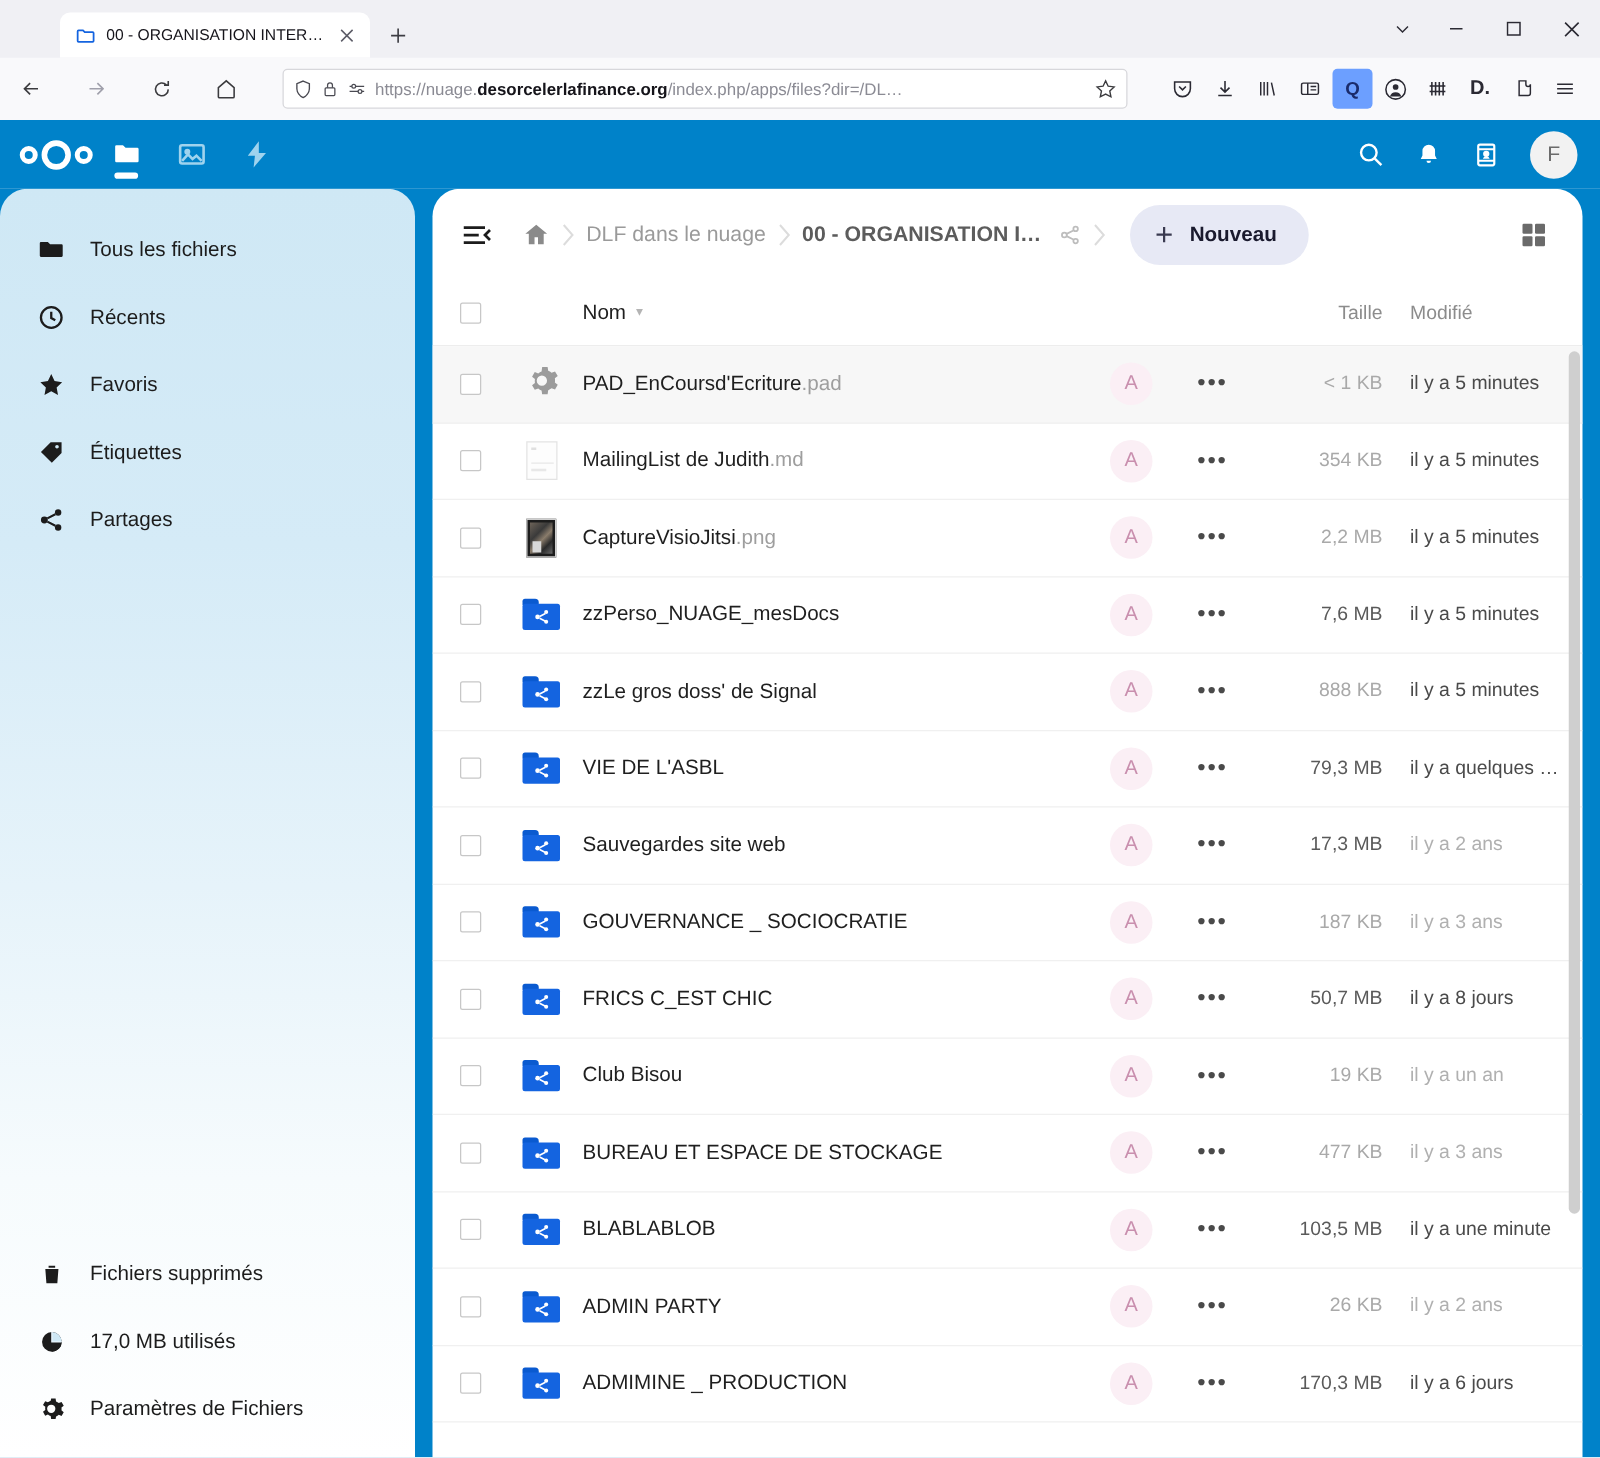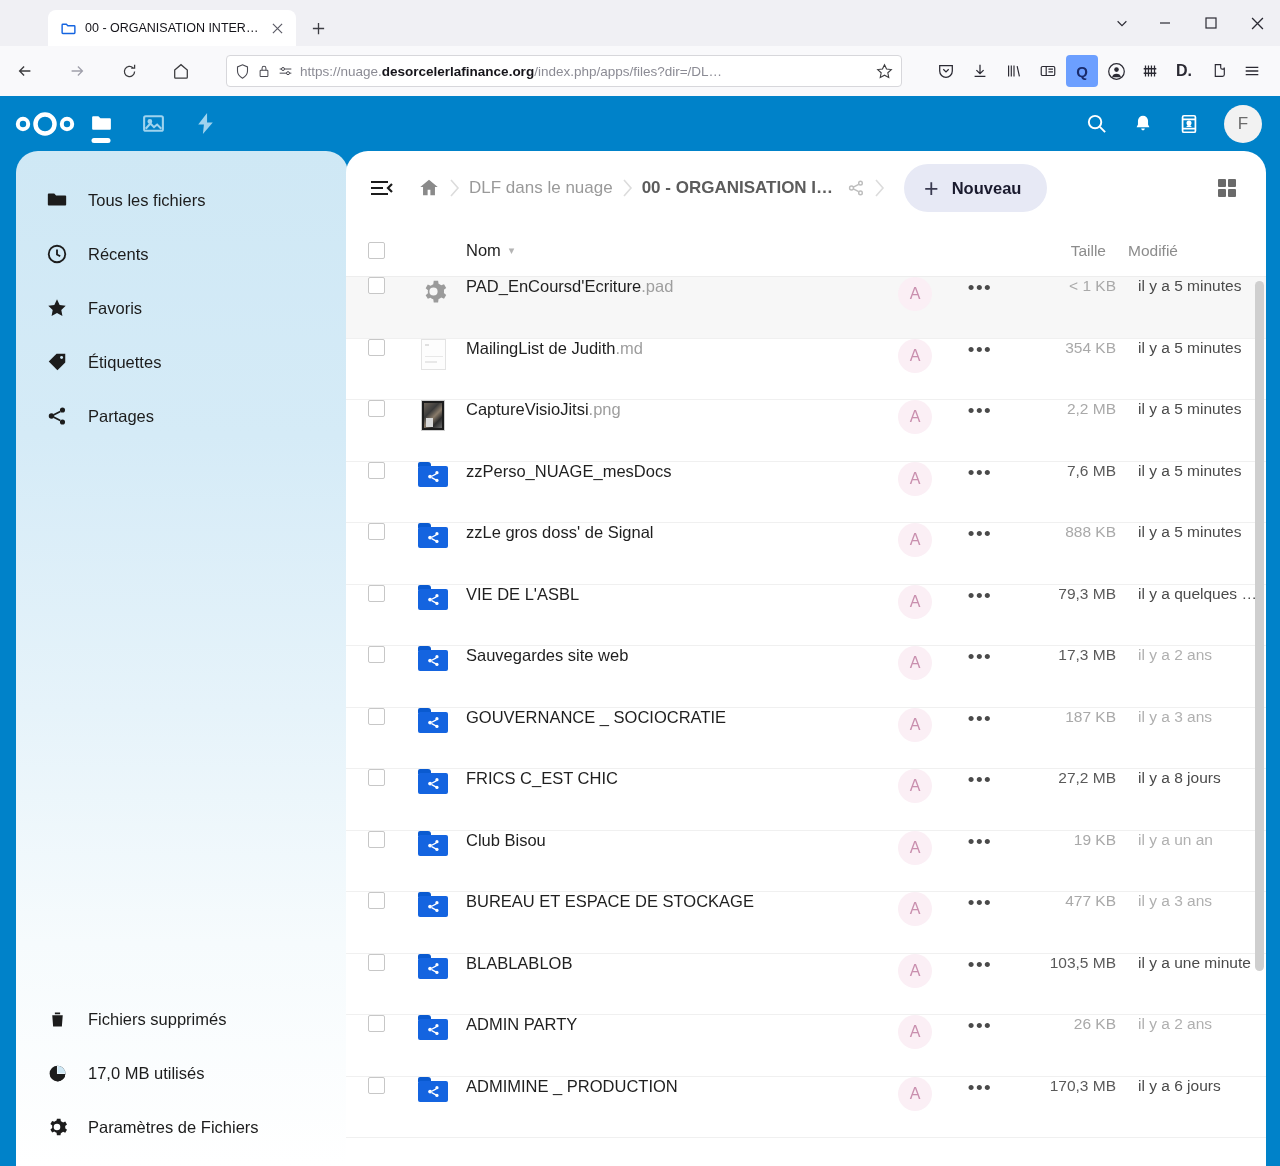--- a/index.html
+++ b/index.html
@@ -106,21 +106,21 @@
   .nc-rbtn { color: #ffffff; display: flex; align-items: center; justify-content: center; }
   .nc-avatar {
     width: 38px; height: 38px; border-radius: 50%; background: #f2f2f2;
     display: flex; align-items: center; justify-content: center;
     font-size: 17px; color: #6b6b6b;
   }
 
   .nc-body { position: relative; height: 1015px; background: #0082c9; }
 
   .nc-sidebar {
-    position: absolute; left: 16px; top: 0; width: 332px; height: 1015px;
+    position: absolute; left: 0; top: 0; width: 332px; height: 1015px;
     background: linear-gradient(180deg,#cfe8f5 0%,#d5ebf7 28%,#e6f3fa 55%,#f6fbfd 78%,#ffffff 100%);
     border-radius: 22px 22px 0 0;
     display: flex; flex-direction: column;
     padding-top: 22px;
     box-shadow: 0 0 0 0 rgba(0,0,0,0);
   }
   .sb-item {
     display: flex; align-items: center; gap: 18px;
     height: 54px; padding: 0 0 0 28px; color: #1c1c1c;
     font-size: 16.5px;
@@ -155,22 +155,22 @@
   .grid-toggle { margin-left: auto; width: 34px; height: 34px; display:flex; align-items:center; justify-content:center; }
 
   
   .tbl { width: 100%; }
   .tbl-head {
     display: flex; align-items: center; height: 52px;
     border-bottom: 1px solid #ededed; padding-right: 12px;
   }
   .th { font-size: 16px; color: #8c8c8c; }
   .row {
-    display: flex; align-items: flex-start; height: 61.5px;
-    border-bottom: 1px solid #f0f0f0; padding-right: 2px;
+    display: flex; align-items: center; height: 61.5px;
+    border-bottom: 1px solid #f0f0f0; padding-right: 12px;
   }
   .row.highlight { background: #f7f7f7; }
   .c-check { width: 60px; display: flex; align-items: center; justify-content: center; flex: 0 0 60px; }
   .chk {
     width: 17px; height: 17px; border: 1.4px solid #c7c7c7;
     border-radius: 2px; background: #fff;
   }
   .c-icon { width: 54px; display: flex; align-items: center; justify-content: center; flex: 0 0 54px; }
   .c-name { flex: 1; min-width: 0; font-size: 16.5px; color: #1f1f1f; padding-left: 6px;
             white-space: nowrap; overflow: hidden; text-overflow: ellipsis; }
@@ -760,21 +760,21 @@
       <path d="M8.6 10.6l7.4-3.8 1 1.9-7.4 3.8zM9.6 12.9l7.4 3.8-1 1.9-7.4-3.8z"></path>
     </svg>
   </span>
                   </span>
                 </div>
     <div class="c-name">FRICS C_EST CHIC<span class="ext"></span></div>
     <div class="c-av">
                   <span class="av-badge">A</span>
                 </div>
     <div class="c-menu">•••</div>
-    <div class="c-size">27,2 MB</div>
+    <div class="c-size">50,7 MB</div>
     <div class="c-mod">il y a 8 jours</div>
               </div>
               <div class="row">
     <div class="c-check">
                   <span class="chk"></span>
                 </div>
     <div class="c-icon">
                   <span class="fold">
   <span class="tabtop"></span>
   <span class="body">

